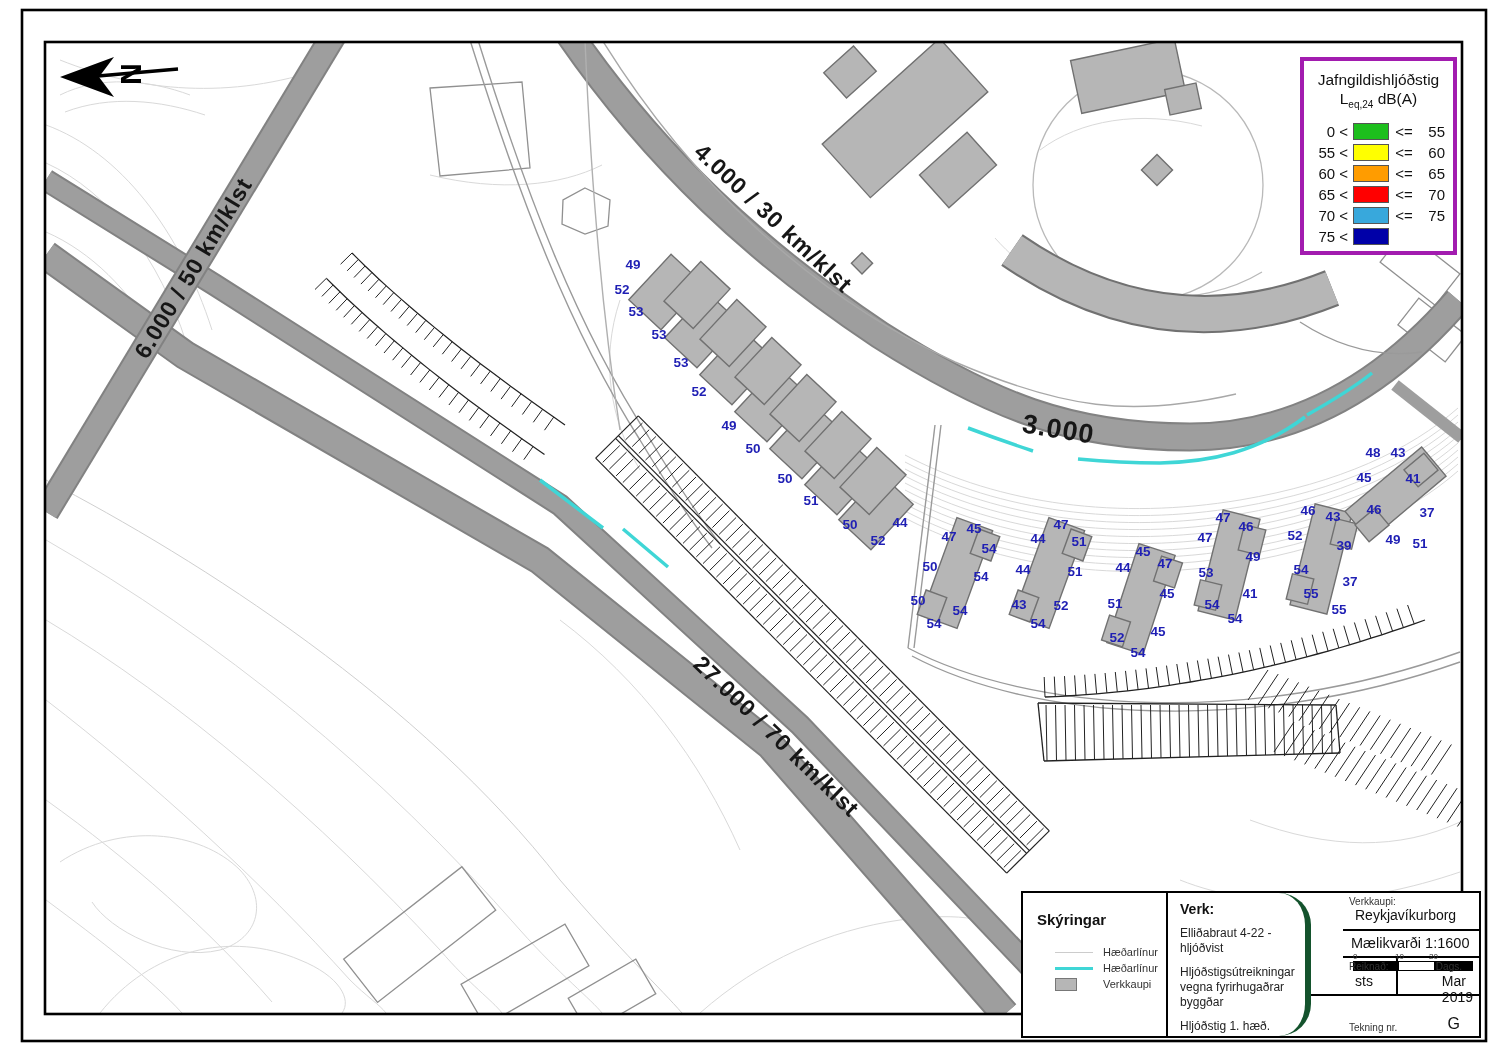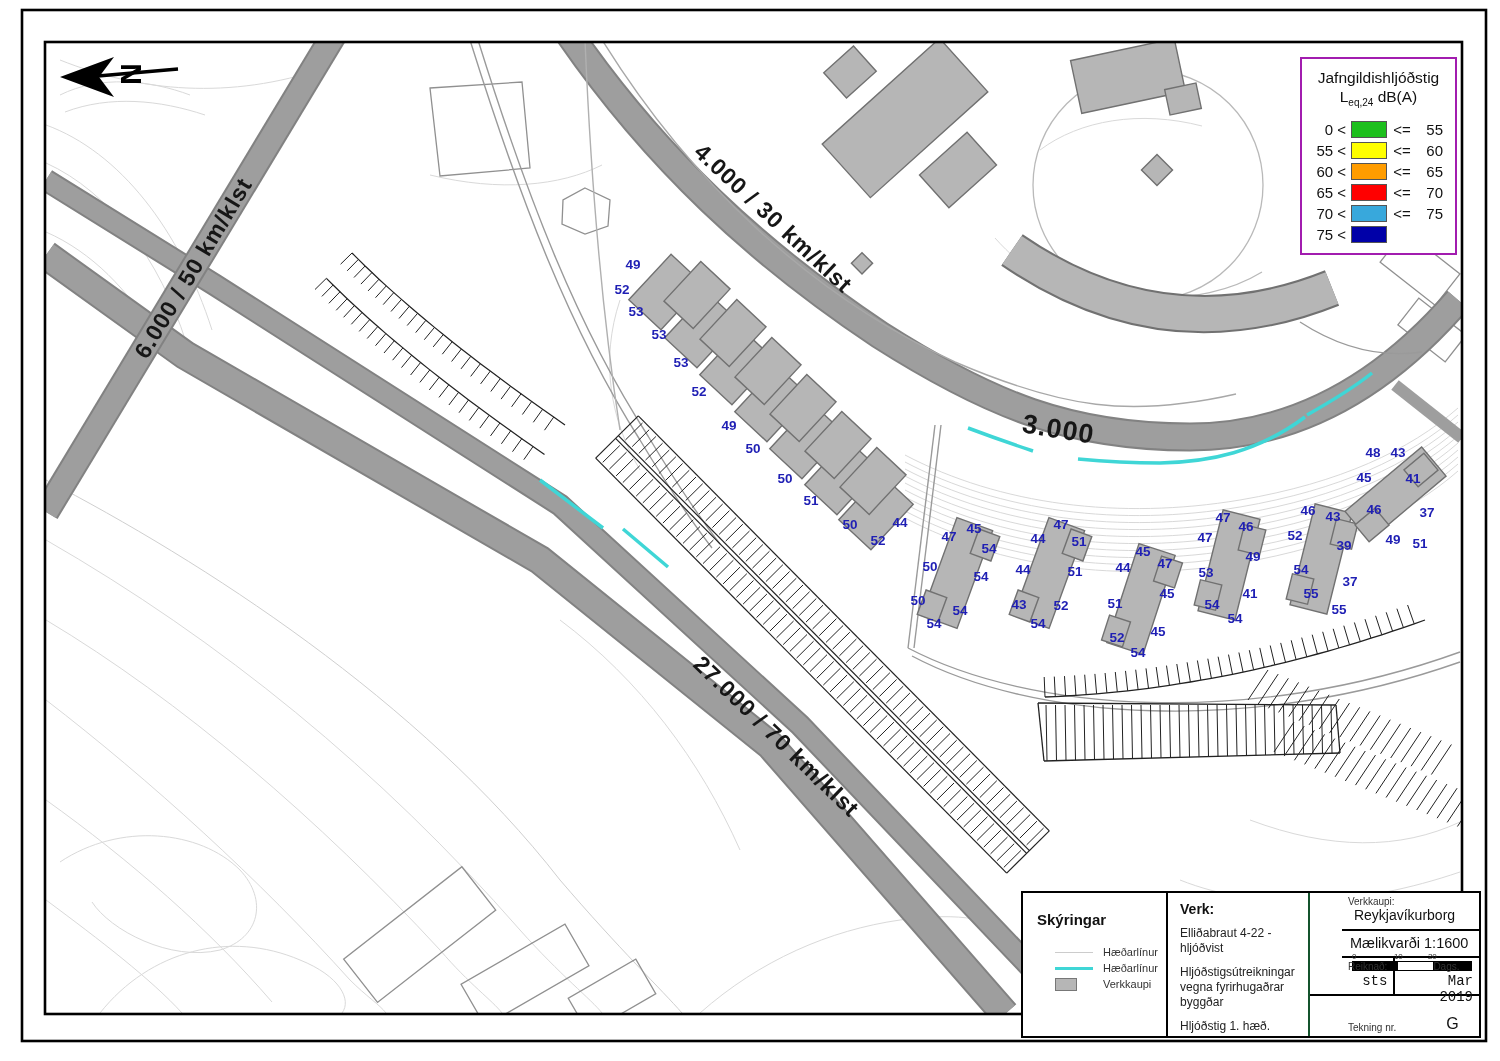--- a/index.html
+++ b/index.html
@@ -8,21 +8,21 @@
   svg text{user-select:none;}
   .noise{font-family:"Liberation Sans",sans-serif;font-size:13.5px;font-weight:bold;
          fill:#1f1fb4;text-anchor:middle;}
   .rlabel{font-family:"Liberation Sans",sans-serif;font-weight:bold;fill:#161616;
           text-anchor:middle;letter-spacing:1px;}
   .north-n{font-family:"Liberation Sans",sans-serif;font-weight:bold;font-size:30px;fill:#000;
            text-anchor:middle;}
 
   
   .legend{position:absolute;left:1300px;top:57px;width:157px;height:198px;
-          background:#fff;border:2px solid #a21caf;z-index:5;box-sizing:border-box;
+          background:#fff;border:4px solid #a21caf;z-index:5;box-sizing:border-box;
           padding-top:9px;}
   .legend-title{font-size:15.5px;color:#111;text-align:center;line-height:1.25;}
   .legend-title sub{font-size:10px;}
   .leg-rows{margin-top:10px;}
   .leg-row{display:flex;align-items:center;height:19px;margin:2px 0 2px 6px;}
   .leg-left{width:38px;text-align:right;font-size:15px;color:#111;}
   .leg-swatch{width:36px;height:17px;margin-left:5px;border:1px solid #555;box-sizing:border-box;}
   .leg-op{width:30px;text-align:center;font-size:15px;color:#111;}
   .leg-right{width:26px;text-align:right;font-size:15px;color:#111;}
 
@@ -33,39 +33,39 @@
   .tb-col{box-sizing:border-box;height:100%;}
   .tb-sky{width:161px;border-right:2px solid #000;padding:18px 8px 0 14px;}
   .tb-sky-title{font-weight:bold;font-size:15px;color:#111;}
   .sky-items{margin-top:16px;}
   .sky-row{display:flex;align-items:center;height:16px;margin-left:18px;}
   .sky-sym{width:40px;display:flex;align-items:center;}
   .sym-contour{width:38px;height:0;border-top:1.5px solid #ccc;}
   .sym-barrier{width:38px;height:0;border-top:3px solid #3fd6d6;}
   .sym-building{width:20px;height:11px;background:#b6b6b6;border:1px solid #777;}
   .sky-label{font-size:11px;color:#333;margin-left:8px;}
-  .tb-verk{width:170px;border-right:2px solid #14532d;padding:8px 10px 0 12px;}
+  .tb-verk{width:170px;border-right:6px solid #14532d;padding:8px 10px 0 12px;border-radius:32px;}
   .tb-verk-label{font-weight:bold;font-size:14px;color:#111;}
   .tb-verk p{font-size:12px;color:#222;line-height:1.25;margin:9px 0 0 0;}
   .tb-verk sub{font-size:8.5px;}
   .tb-right{flex:1;display:flex;flex-direction:column;}
   .tb-cell{box-sizing:border-box;padding:3px 6px;margin-left:32px;}
   .tb-lab{font-size:10px;color:#333;}
   .tb-val{font-size:14px;color:#111;margin-left:6px;}
   .tb-verkkaupi{height:38px;border-bottom:2px solid #000;}
   .tb-scalecell{height:27px;border-bottom:2px solid #000;}
   .tb-scaletitle{font-size:14.5px;color:#111;margin:1px 0 1px 2px;}
   .scale-ticks{position:relative;height:9px;width:112px;margin-left:4px;}
   .scale-ticks span{position:absolute;top:0;font-size:8px;color:#333;}
   .scale-bar{width:118px;height:8px;margin-left:4px;border:1px solid #000;display:flex;}
   .sb-seg{height:100%;}
   .tb-row2{height:36px;border-bottom:2px solid #000;display:flex;}
   .tb-reiknad{width:58%;border-right:2px solid #000;}
   .tb-dags{flex:1;}
-  .tb-row2 .tb-val{display:block;text-align:right;margin-top:1px;font-family:Liberation Mono, monospace;}
+  .tb-row2 .tb-val{display:block;text-align:left;margin-top:1px;}
   .tb-teikning{flex:1;display:flex;align-items:flex-end;}
   .tb-teikning .tb-val{font-size:16px;margin:6px 0 0 50px;}
 </style>
 </head>
 <body>
 
 <svg id="map-svg" width="1500" height="1061" viewBox="0 0 1500 1061" style="position:absolute;left:0;top:0;">
   <defs>
     <clipPath id="mapclip">
         <rect x="46" y="43" width="1415" height="970"></rect>

